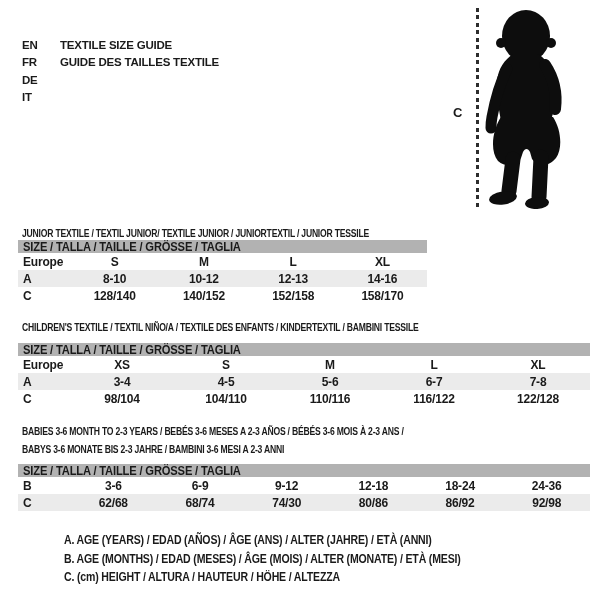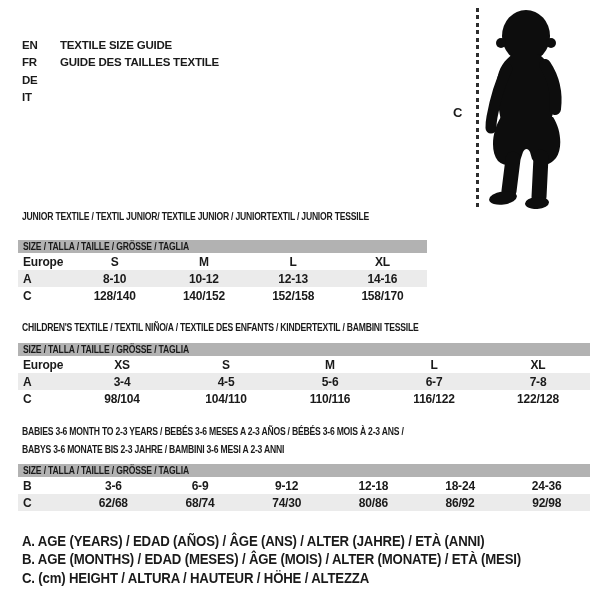--- a/index.html
+++ b/index.html
@@ -18,38 +18,38 @@
   
   .measure-line{
     position:absolute;left:476px;top:8px;width:3px;height:199px;
     background:repeating-linear-gradient(to bottom,#2d2d2d 0 4px,transparent 4px 7.5px);
   }
   .measure-label{position:absolute;left:453px;top:105px;font-size:13px;font-weight:700;}
   .figure-svg{position:absolute;left:479px;top:9px;width:96px;height:200px;}
 
   
   .section-title{position:absolute;left:22px;font-weight:700;font-size:10px;letter-spacing:-0.25px;line-height:12px;white-space:nowrap;}
-  .title-junior{top:211px;}
+  .title-junior{top:228px;}
   .title-children{top:322px;}
   .title-babies{top:423px;line-height:18px;}
 
   
   .tbl{position:absolute;left:18px;font-weight:700;letter-spacing:-0.2px;}
   .tbl-junior{top:240px;width:409px;}
   .tbl-children{top:343px;width:572px;}
   .tbl-babies{top:464px;width:572px;}
-  .tbl-bar{background:#b2b2b2;height:13px;display:flex;align-items:center;padding-left:5px;font-size:10px;}
+  .tbl-bar{background:#b2b2b2;height:13px;display:flex;align-items:center;padding-left:5px;font-size:13px;}
   .tbl-row{display:flex;height:17px;align-items:center;font-size:12px;}
   .tbl-row.shaded{background:#ebebeb;}
   .tbl-label{flex:0 0 47px;padding-left:5px;}
   .tbl-cell{flex:1;text-align:center;}
 
   
   .notes{position:absolute;left:22px;top:531px;}
-  .note-line{height:18.5px;display:flex;align-items:center;font-weight:700;font-size:15px;letter-spacing:-0.2px;}
+  .note-line{height:18.5px;display:flex;align-items:center;font-weight:700;font-size:12px;letter-spacing:-0.2px;margin-left:42px;}
   .note-line .cond{transform:scaleX(0.88);}
 </style>
 </head>
 <body>
 
 <div class="canvas">
 
   <div class="lang-list">
     <div class="lang-row">
       <span class="lang-code">EN</span>

